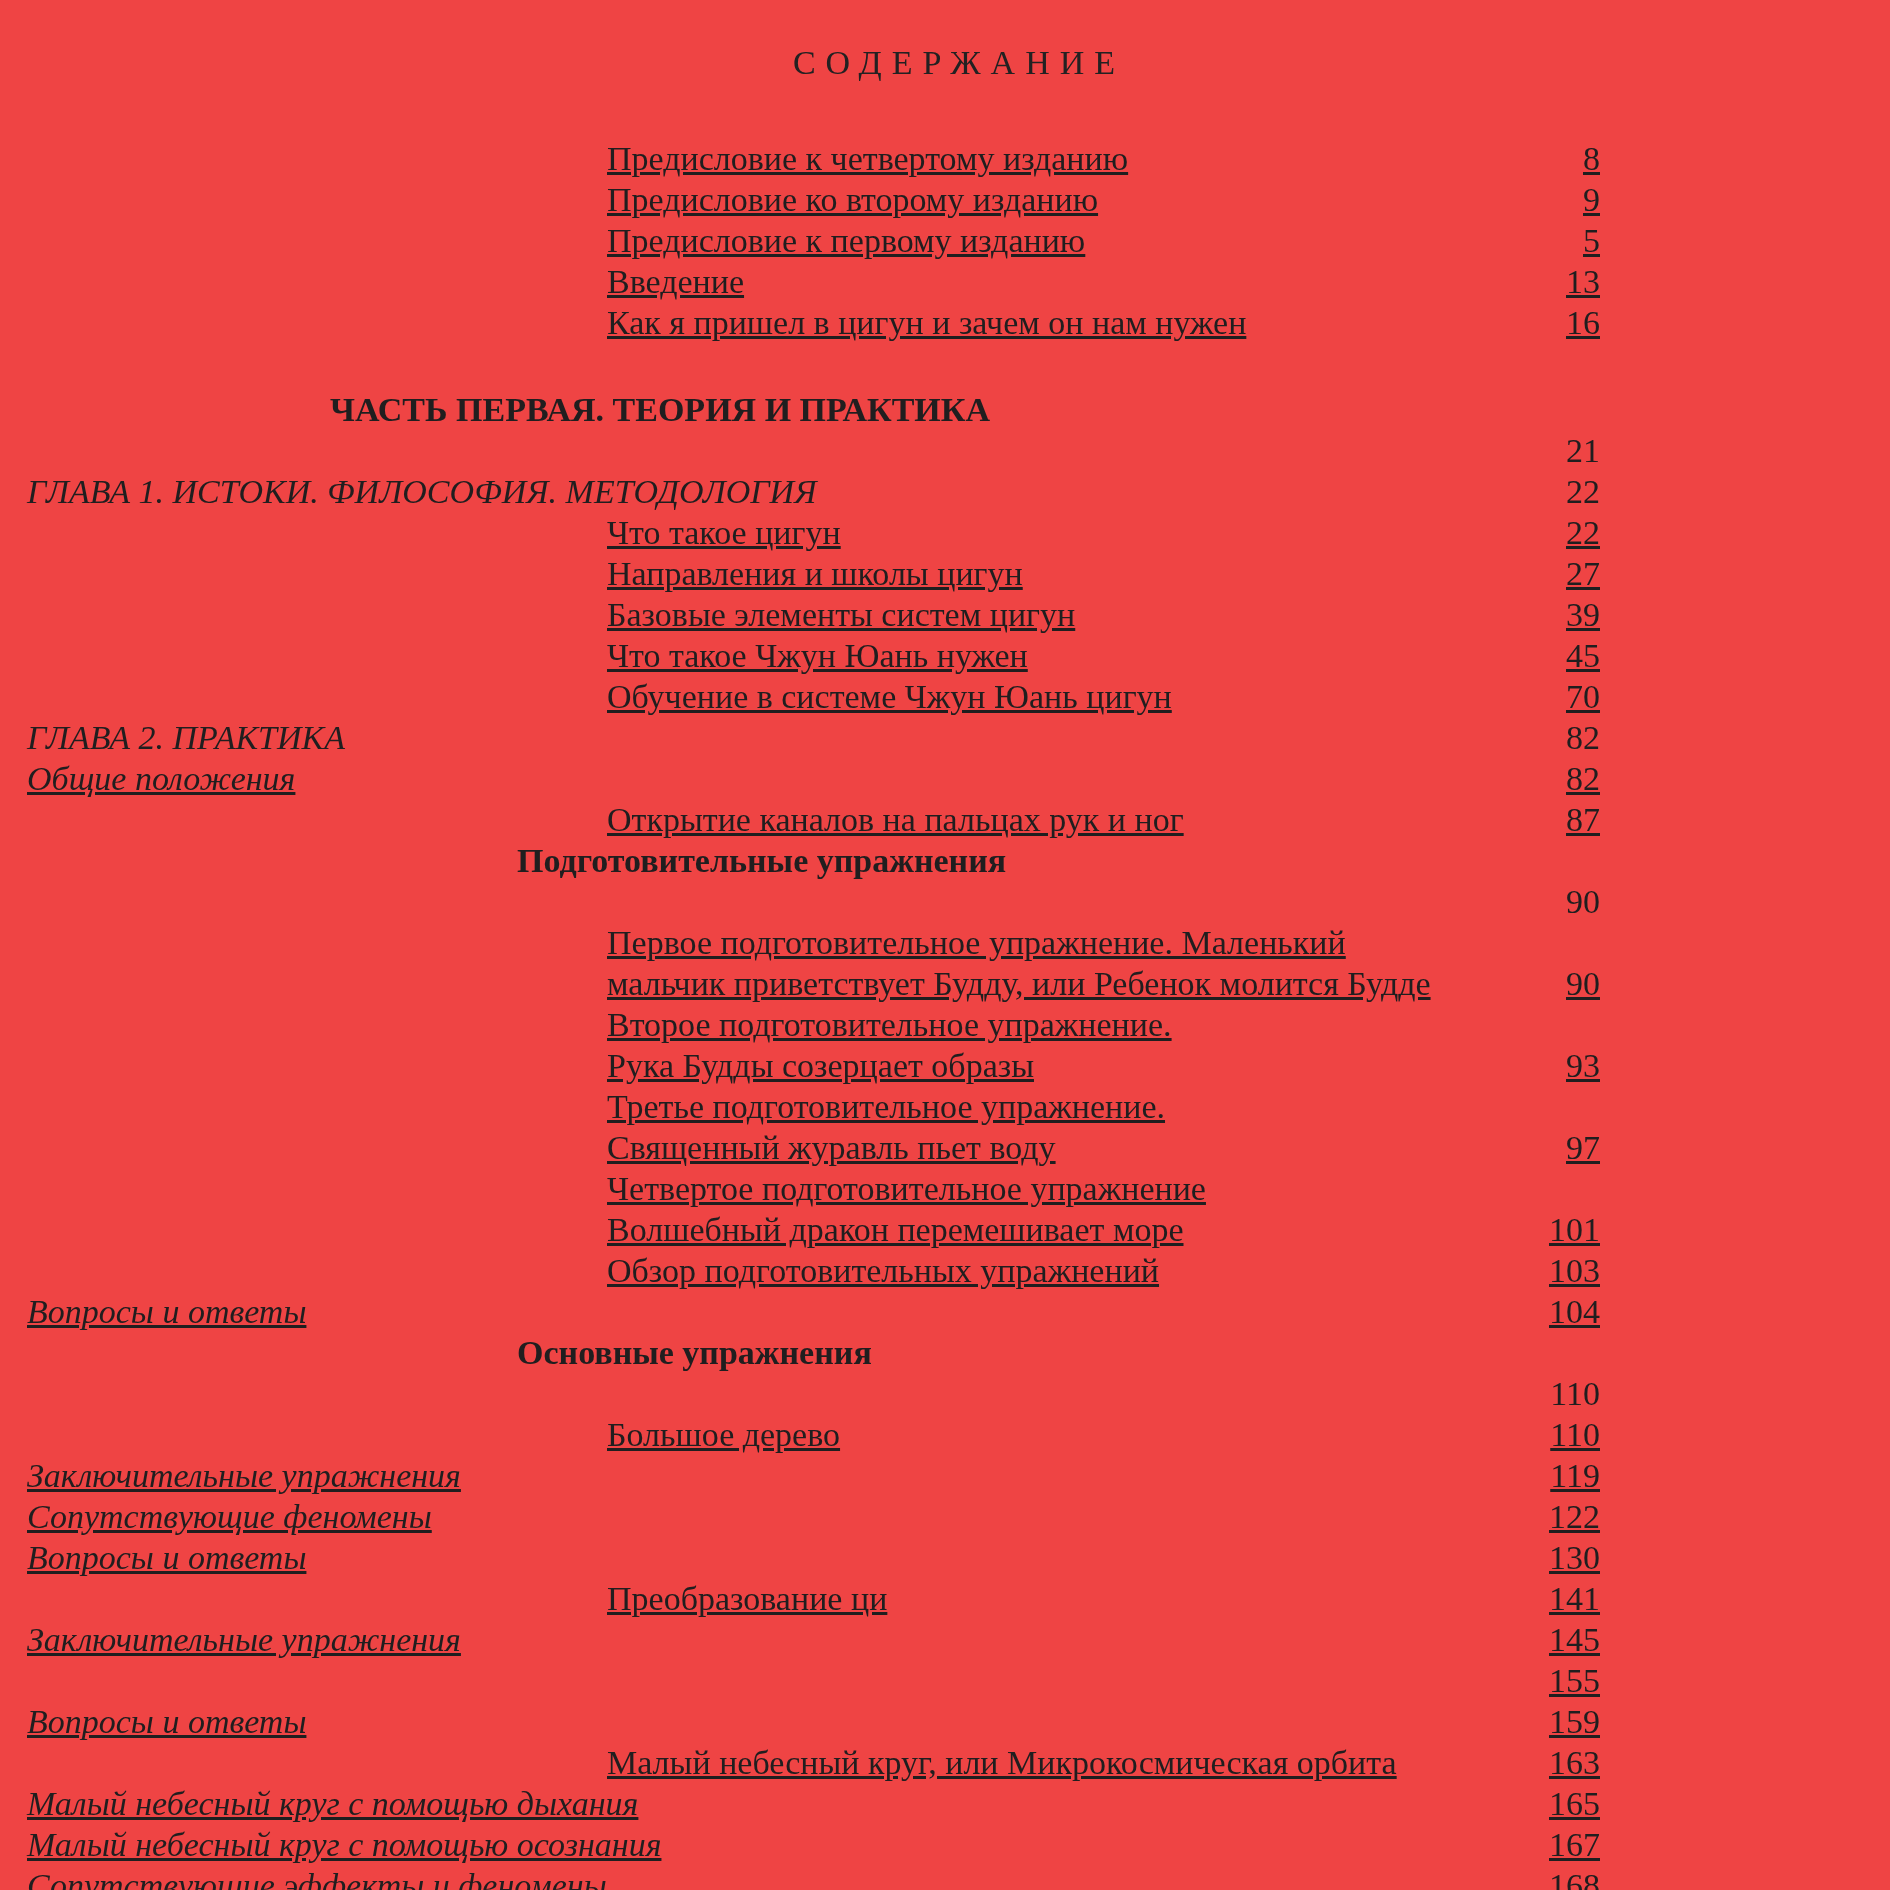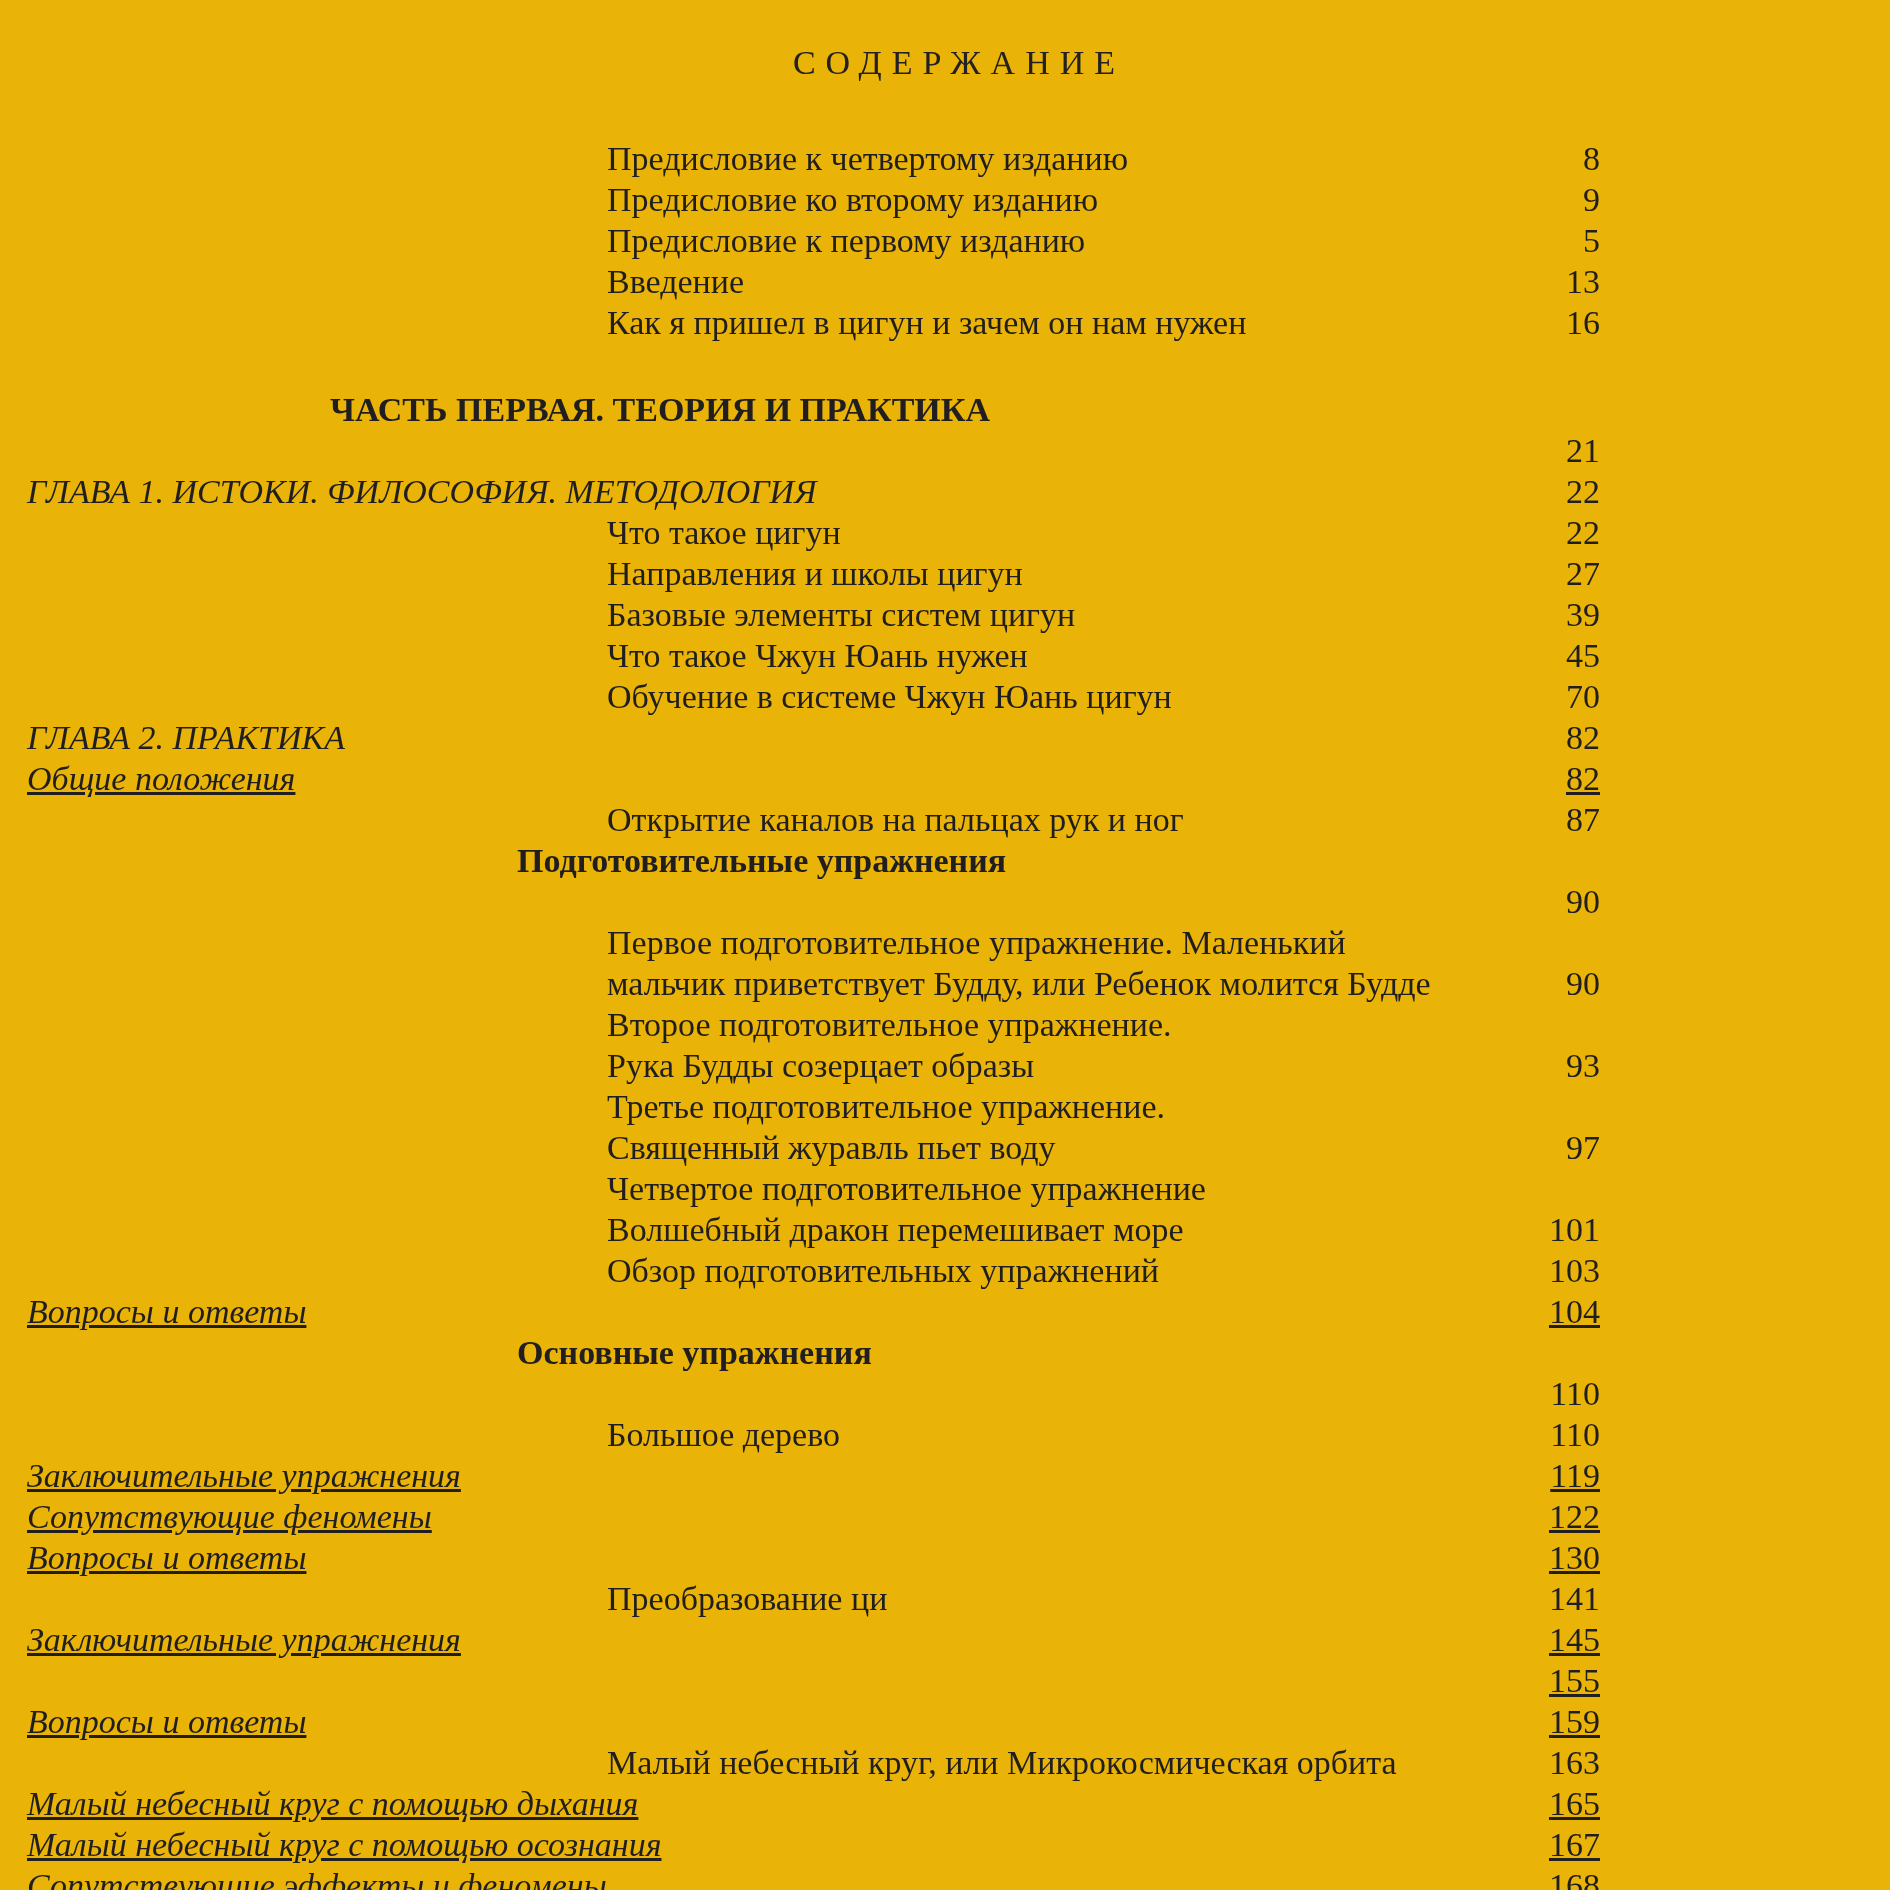--- a/index.html
+++ b/index.html
@@ -4,21 +4,21 @@
 <style>
   html, body {
     margin: 0;
     padding: 0;
     background: #e8e8e6;
   }
   .page {
     position: relative;
     width: 1890px;
     height: 1890px;
-    background: #eab308;
+    background: #ef4444;
     color: #201e1f;
     font-family: "Liberation Serif", "DejaVu Serif", serif;
     overflow: hidden;
     box-sizing: border-box;
     padding-top: 42px;
   }
   .toc-title {
     text-align: center;
     font-size: 34px;
     line-height: 42px;
@@ -38,21 +38,21 @@
     line-height: 41px;
     padding-right: 290px; 
     box-sizing: border-box;
   }
   .toc-row.gap-before { margin-top: 46px; }
 
   
   .lvl-part    { padding-left: 330px; }
   .lvl-chapter { padding-left: 423px; }
   .lvl-section { padding-left: 517px; justify-content: flex-end; }
-  .lvl-entry   { padding-left: 607px; }
+  .lvl-entry   { padding-left: 607px; text-decoration: underline; }
   .lvl-sub     { padding-left: 695px; text-decoration: underline; }
 
   .st-bold   { font-weight: 700; flex-direction: column; }
   .st-italic { font-style: italic; padding-left: 27px; }
 
   .toc-label {
     white-space: nowrap;
     overflow: visible;
   }
   .toc-page {

